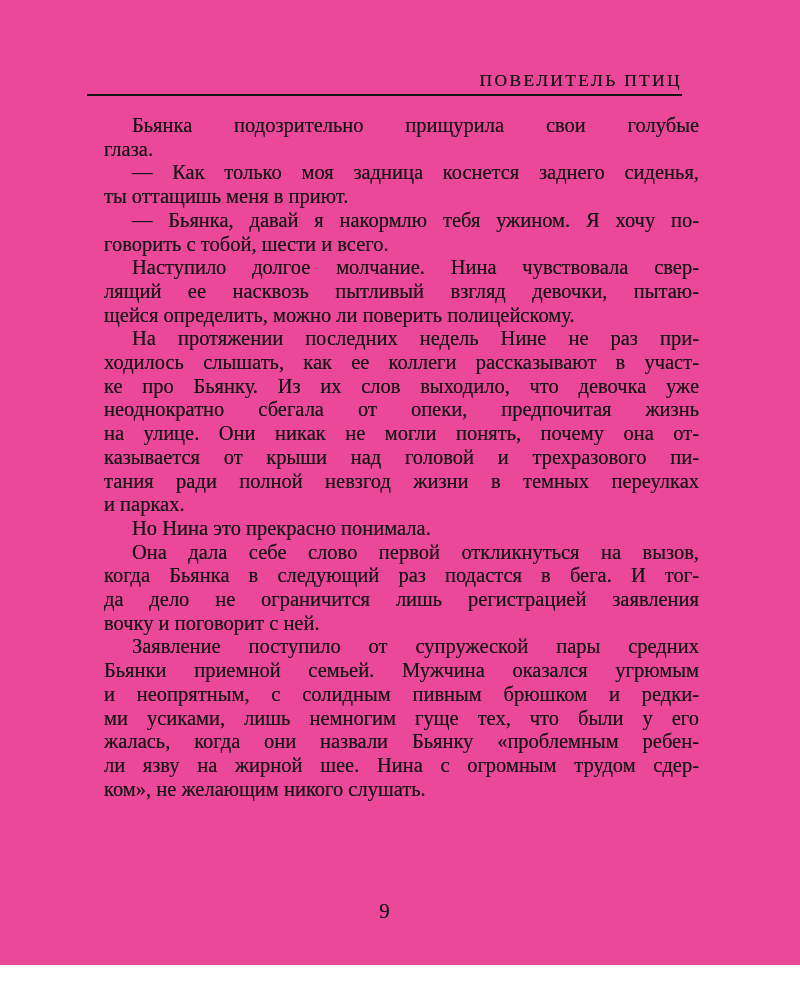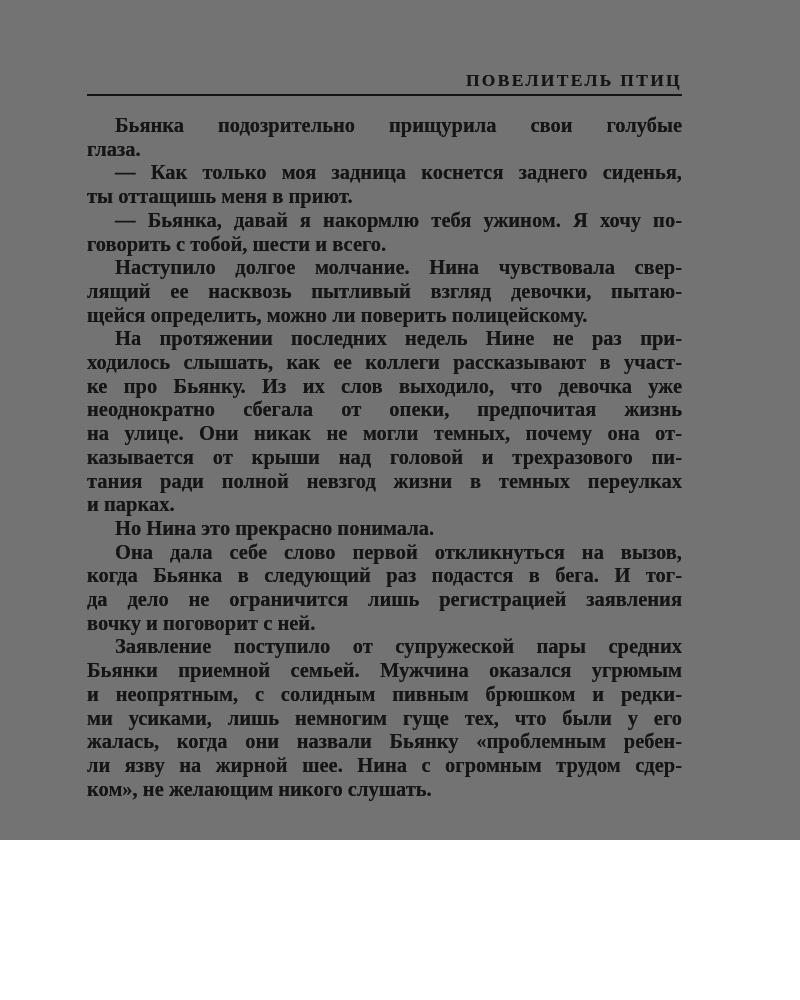--- a/index.html
+++ b/index.html
@@ -5,26 +5,25 @@
   html, body {
     margin: 0;
     padding: 0;
     width: 800px;
     height: 1000px;
     background: #ffffff;
   }
   .page {
     position: relative;
     width: 800px;
-    height: 840px;
-    background: #737373;
+    height: 965px;
+    background: #ec4899;
     font-family: "Liberation Serif", serif;
     color: #151515;
     overflow: hidden;
-    font-weight: bold;
   }
   .running-head {
     position: absolute;
     left: 87px;
     top: 70px;
     width: 595px;
     text-align: right;
   }
   .head-title {
     font-size: 17.5px;
@@ -36,21 +35,21 @@
   .head-rule {
     position: absolute;
     left: 87px;
     top: 94px;
     width: 595px;
     height: 0;
     border-top: 2px solid #141414;
   }
   .body-text {
     position: absolute;
-    left: 87px;
+    left: 104px;
     top: 114px;
     width: 595px;
     font-size: 20.5px;
     line-height: 23.7px;
     text-shadow: 0 0 0.5px rgba(0,0,0,0.55);
   }
   .para { margin: 0; }
   .para .line {
     text-align: justify;
     text-align-last: justify;
@@ -99,21 +98,21 @@
       <div class="para">
         <div class="line first">Наступило долгое молчание. Нина чувствовала свер-</div>
         <div class="line">лящий ее насквозь пытливый взгляд девочки, пытаю-</div>
         <div class="line last">щейся определить, можно ли поверить полицейскому.</div>
       </div>
       <div class="para">
         <div class="line first">На протяжении последних недель Нине не раз при-</div>
         <div class="line">ходилось слышать, как ее коллеги рассказывают в участ-</div>
         <div class="line">ке про Бьянку. Из их слов выходило, что девочка уже</div>
         <div class="line">неоднократно сбегала от опеки, предпочитая жизнь</div>
-        <div class="line">на улице. Они никак не могли темных, почему она от-</div>
+        <div class="line">на улице. Они никак не могли понять, почему она от-</div>
         <div class="line">казывается от крыши над головой и трехразового пи-</div>
         <div class="line">тания ради полной невзгод жизни в темных переулках</div>
         <div class="line last">и парках.</div>
       </div>
       <div class="para">
         <div class="line first last">Но Нина это прекрасно понимала.</div>
       </div>
       <div class="para">
         <div class="line first">Она дала себе слово первой откликнуться на вызов,</div>
         <div class="line">когда Бьянка в следующий раз подастся в бега. И тог-</div>

